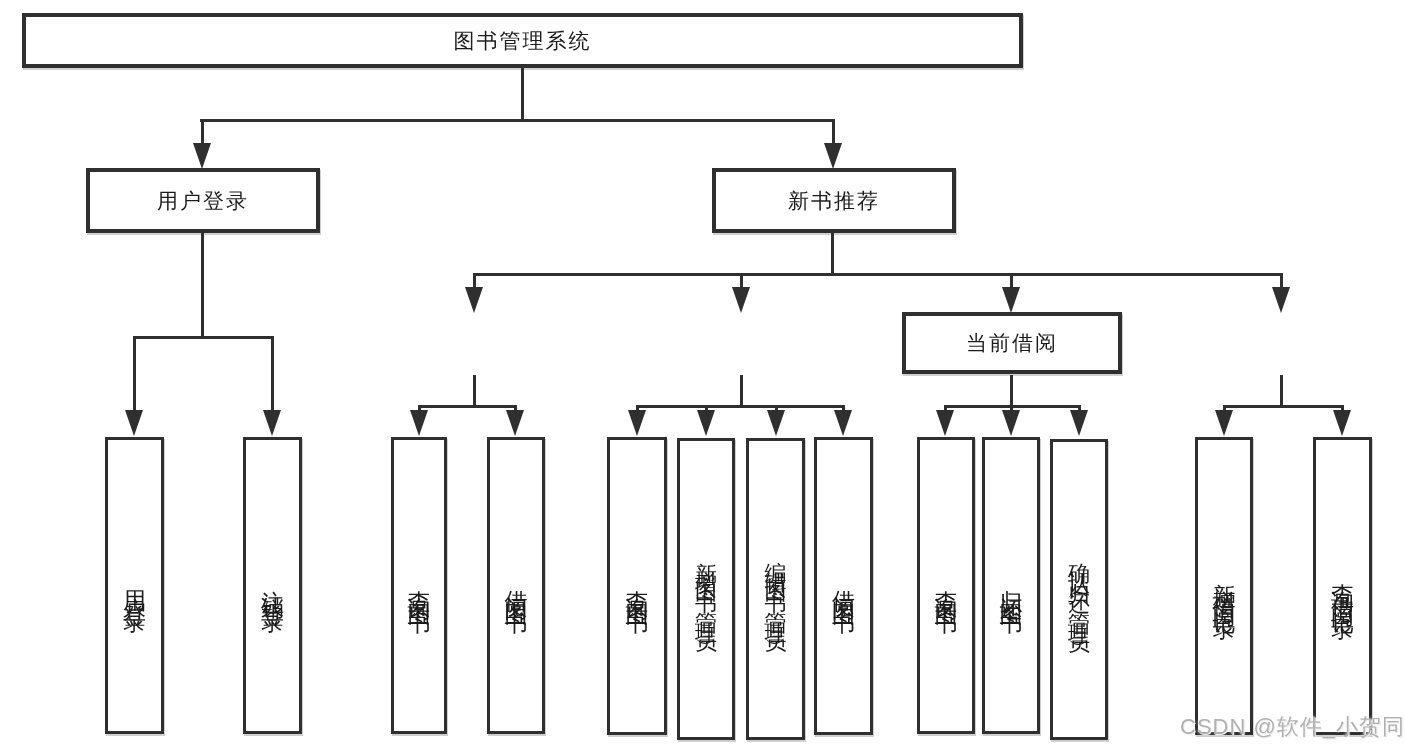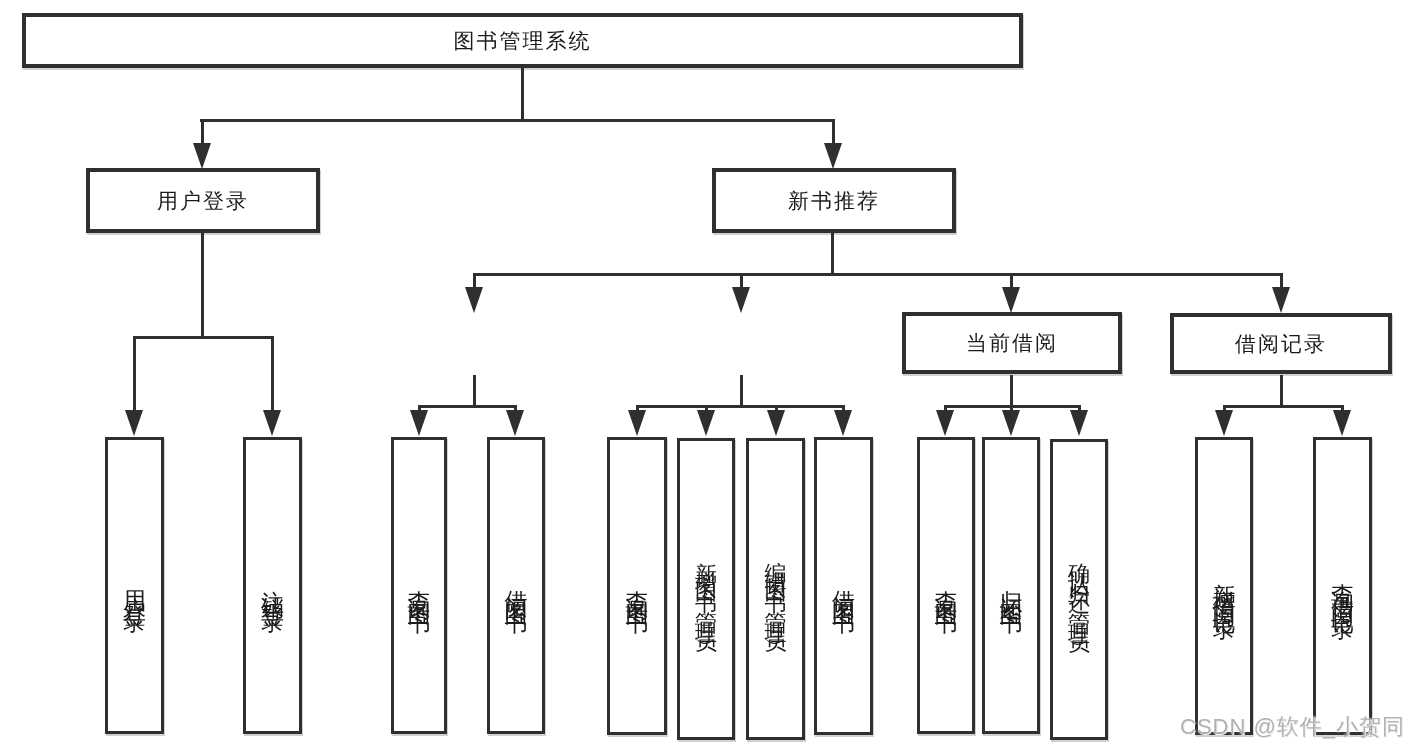--- a/index.html
+++ b/index.html
@@ -94,23 +94,20 @@
   <div class="vline" style="left:740px;top:273px;height:16px;"></div>
   <div class="ahead" style="left:732px;top:287px;"></div>
   <div class="vline" style="left:1010px;top:273px;height:16px;"></div>
   <div class="ahead" style="left:1002px;top:287px;"></div>
   <div class="vline" style="left:1280px;top:273px;height:16px;"></div>
   <div class="ahead" style="left:1272px;top:287px;"></div>
 
   <div class="hbox" style="left:902px;top:312px;width:220px;height:62px;">
     <span class="lbl">当前借阅</span>
   </div>
-  <div class="hbox" style="left:1170px;top:313px;width:222px;height:61px;">
-    <span class="lbl">借阅记录</span>
-  </div>
 
   <div class="vline" style="left:473px;top:375px;height:30px;"></div>
   <div class="hline" style="left:418px;top:405px;width:99px;"></div>
   <div class="vline" style="left:418px;top:405px;height:8px;"></div>
   <div class="ahead" style="left:410px;top:410px;"></div>
   <div class="vline" style="left:514px;top:405px;height:8px;"></div>
   <div class="ahead" style="left:506px;top:410px;"></div>
 
   <div class="vline" style="left:740px;top:375px;height:30px;"></div>
   <div class="hline" style="left:636px;top:405px;width:209px;"></div>

